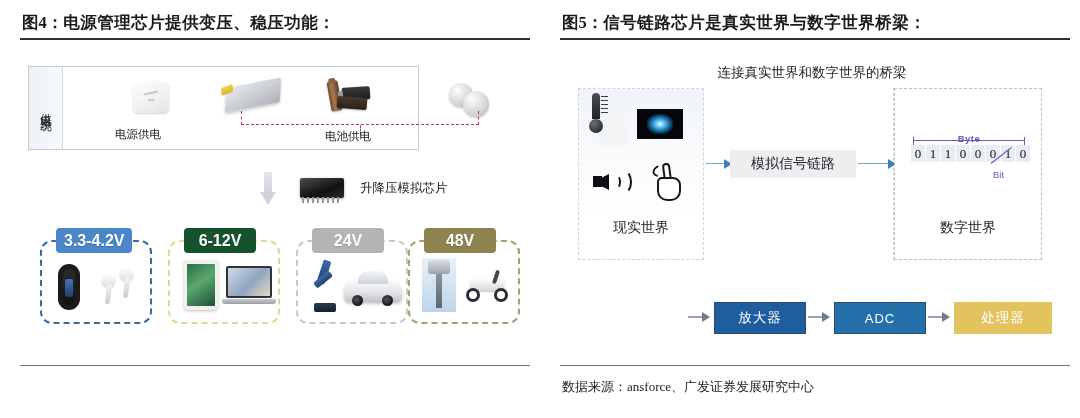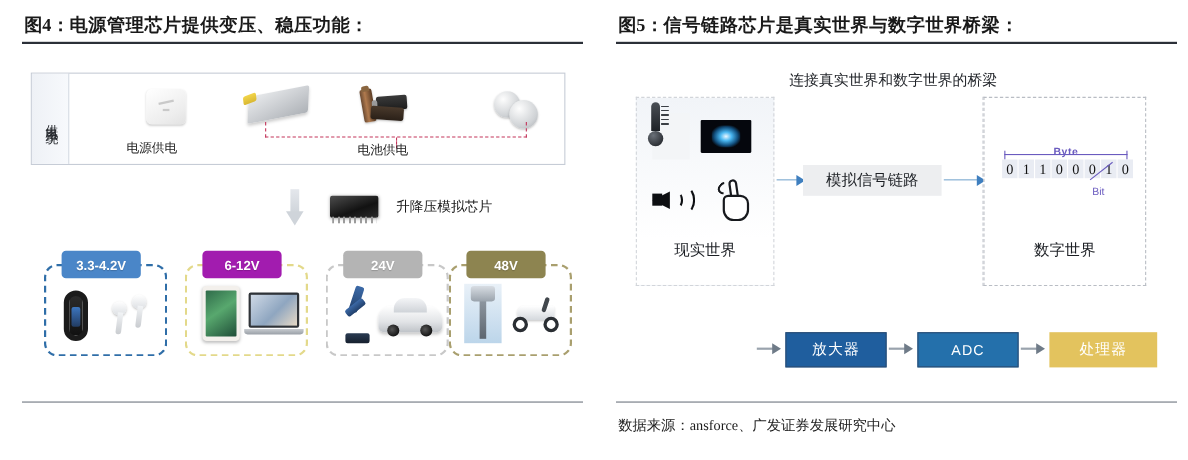--- a/index.html
+++ b/index.html
@@ -35,21 +35,21 @@
   .fig-source {
     position: absolute; left: 10px; bottom: 22px;
     font-size: 13px; color: #1d1d1d;
     font-family: "Liberation Serif", "DejaVu Serif", serif;
     white-space: nowrap;
   }
 
   
   .supply-box {
     position: absolute; left: 16px; top: 66px;
-    width: 486px; height: 84px;
+    width: 391px; height: 84px;
     border: 1px solid #c6ccd6;
     background: #ffffff;
   }
   .supply-label {
     position: absolute; left: 0; top: 0; bottom: 0; width: 34px;
     background: linear-gradient(to right,#eef1f6,#f7f9fc);
     border-right: 1px solid #d4dae3;
     display: flex; align-items: center; justify-content: center;
   }
   .supply-label span {
@@ -138,21 +138,21 @@
     content:""; position:absolute; left:2px; bottom:-5px; width:40px; height:6px;
     background: repeating-linear-gradient(to right,#9b9b9b 0 2px,transparent 2px 5px);
   }
   .chip-cap { position:absolute; left: 348px; top: 180px; font-size: 12.5px; color:#1a1a1a; white-space:nowrap; }
 
   
   .vgroup { position: absolute; top: 240px; width: 112px; height: 84px;
             border-radius: 12px; }
   .vgroup .vbadge {
     position: absolute; left: 14px; top: -14px; min-width: 72px; height: 25px;
-    border-radius: 4px; color: #ffffff; font-size: 12px; font-weight: bold;
+    border-radius: 4px; color: #ffffff; font-size: 16px; font-weight: bold;
     display:flex; align-items:center; justify-content:center; padding: 0 8px;
     font-family: "Liberation Sans","DejaVu Sans",sans-serif;
     text-shadow: 0 1px 1px rgba(0,0,0,.18);
   }
   .vgroup .vinner { position:absolute; inset:0; }
   .g1 { left: 28px;  border: 2px dashed #2f6ea8; }
   .g2 { left: 156px; border: 2px dashed #e3d98a; }
   .g3 { left: 284px; border: 2px dashed #c8c8c8; }
   .g4 { left: 396px; border: 2px dashed #a99f6e; }
 
@@ -386,21 +386,21 @@
       <div class="vinner">
         <div class="band"></div>
         <div class="earbud eb1"></div>
         <div class="eb1s"></div>
         <div class="earbud eb2"></div>
         <div class="eb2s"></div>
       </div>
     </div>
 
     <div class="vgroup g2">
-      <div class="vbadge" style="background:#a21caf;">6-12V</div>
+      <div class="vbadge" style="background:#14532d;">6-12V</div>
       <div class="vinner">
         <div class="tablet">
             <div class="scr"></div>
           </div>
         <div class="laptop">
           <div class="lid">
               <div class="s"></div>
             </div>
             <div class="base"></div>
         </div>

